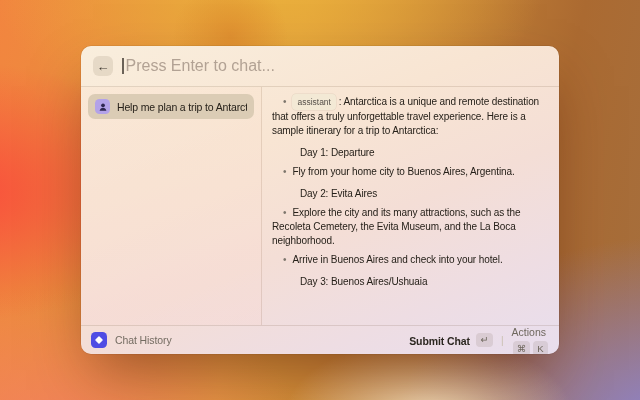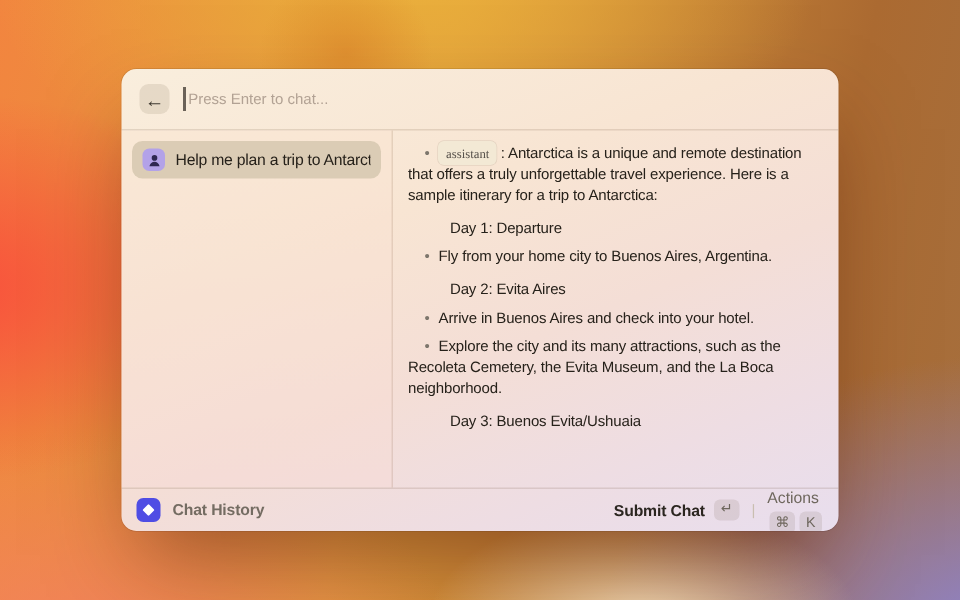--- a/index.html
+++ b/index.html
@@ -27,48 +27,48 @@
     box-shadow:0 28px 55px -12px rgba(80,25,12,.5), 0 0 0 .5px rgba(0,0,0,.12);
   }
   
   .hdr{height:40px;flex:none;display:flex;align-items:center;gap:9px;padding:0 12px;
        border-bottom:1px solid rgba(92,62,32,.14);}
   .back-btn{width:20px;height:20px;border:none;border-radius:6px;background:rgba(70,48,22,.1);
        color:#3e3930;font-size:13px;line-height:1;display:flex;align-items:center;justify-content:center;
        padding:0;cursor:pointer;flex:none;}
   .input-wrap{display:flex;align-items:center;flex:1;gap:2px;}
   .caret{width:1.5px;height:16px;background:#6b6258;flex:none;}
-  .ph{color:#b2a294;font-size:10px;}
+  .ph{color:#b2a294;font-size:16px;}
   
   .bdy{flex:1;display:flex;min-height:0;}
   .sidebar{width:181px;flex:none;box-sizing:border-box;padding:7px;
        border-right:1px solid rgba(92,62,32,.13);
        background:linear-gradient(180deg,rgba(250,228,208,.45),rgba(247,218,214,.45));}
   .side-item{display:flex;align-items:center;gap:7px;padding:5px 7px;border-radius:7px;
        font-size:10.5px;color:#26211a;cursor:pointer;}
   .side-item.selected{background:#dbccb5;}
   .side-icon{width:15px;height:15px;border-radius:4.5px;display:flex;align-items:center;
        justify-content:center;flex:none;}
   .side-label{white-space:nowrap;overflow:hidden;letter-spacing:-0.15px;}
   
   .content{flex:1;min-width:0;padding:2px 12px 4px 10px;overflow:hidden;
        font-size:10px;line-height:14px;letter-spacing:-0.1px;color:#26211a;}
   .blk{margin:5px 0;}
   .blk.heading{margin-top:8px;margin-left:28px;}
   .blk.bullet{text-indent:11px;}
   .dot{color:#7d766c;margin-right:6px;}
-  .badge{font-family:Liberation Serif, serif;font-size:8.5px;letter-spacing:0;
+  .badge{font-family:Liberation Sans, sans-serif;font-size:8.5px;letter-spacing:0;
        background:#f3e9d5;border-radius:4px;padding:1px 5px;color:#56504a;
        display:inline-block;text-indent:0;box-shadow:0 0 0 .5px rgba(60,40,20,.1);}
   
   .ftr{height:28px;flex:none;display:flex;align-items:center;gap:8px;padding:0 10px;
        border-top:1px solid rgba(92,62,32,.14);font-size:10.5px;}
   .f-icon{width:16px;height:16px;border-radius:4.5px;display:flex;align-items:center;
        justify-content:center;flex:none;}
-  .f-label{color:#746c62;letter-spacing:-0.1px;font-weight:bold;}
+  .f-label{color:#746c62;letter-spacing:-0.1px;}
   .spacer{flex:1;}
   .f-submit{display:flex;align-items:flex-end;gap:6px;cursor:pointer;}
   .f-submit-label{color:#2b2620;font-weight:700;letter-spacing:-0.1px;}
   .f-actions{display:flex;align-items:center;gap:4px;cursor:pointer;flex-direction:column;}
   .f-actions-label{color:#6e675d;margin-right:3px;}
   .kbd{background:rgba(70,48,22,.1);color:#6e675d;border-radius:4px;padding:2px 4px;
        font-size:9.5px;min-width:9px;text-align:center;line-height:10px;}
   .sep{color:#c9beb0;font-size:10px;}
 </style>
 </head>
@@ -97,23 +97,23 @@
               </svg>
             </span>
             <span class="side-label">Help me plan a trip to Antarctica</span>
           </div>
         </div>
       <div class="content" id="chat-blocks">
           <div class="blk bullet"><span class="dot">•</span><span class="badge">assistant</span><span> : Antarctica is a unique and remote destination that offers a truly unforgettable travel experience. Here is a sample itinerary for a trip to Antarctica:</span></div>
           <div class="blk heading">Day 1: Departure</div>
           <div class="blk bullet"><span class="dot">•</span><span>Fly from your home city to Buenos Aires, Argentina.</span></div>
           <div class="blk heading">Day 2: Evita Aires</div>
+          <div class="blk bullet"><span class="dot">•</span><span>Explore the city and its many attractions, such as the Recoleta Cemetery, the Evita Museum, and the La Boca neighborhood.</span></div>
           <div class="blk bullet"><span class="dot">•</span><span>Arrive in Buenos Aires and check into your hotel.</span></div>
-          <div class="blk bullet"><span class="dot">•</span><span>Explore the city and its many attractions, such as the Recoleta Cemetery, the Evita Museum, and the La Boca neighborhood.</span></div>
-          <div class="blk heading">Day 3: Buenos Evita/Ushuaia</div>
+          <div class="blk heading">Day 3: Buenos Aires/Ushuaia</div>
         </div>
     </div>
 
     <div class="ftr">
       <span class="f-icon" style="background-color: rgb(79, 77, 228);">
         <svg width="10" height="10" viewBox="0 0 16 16">
           <path d="M8 3.2 L12.8 8 L8 12.8 L3.2 8 Z" fill="#ffffff" stroke="#ffffff" stroke-width="2.4" stroke-linejoin="round"></path>
         </svg>
       </span>
       <span class="f-label">Chat History</span>

